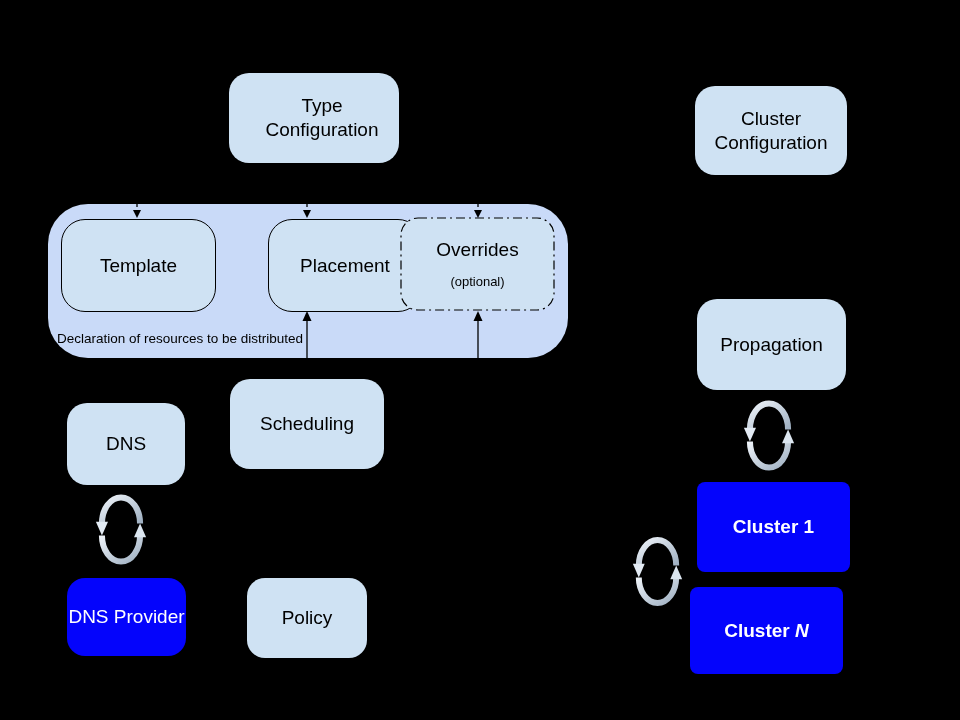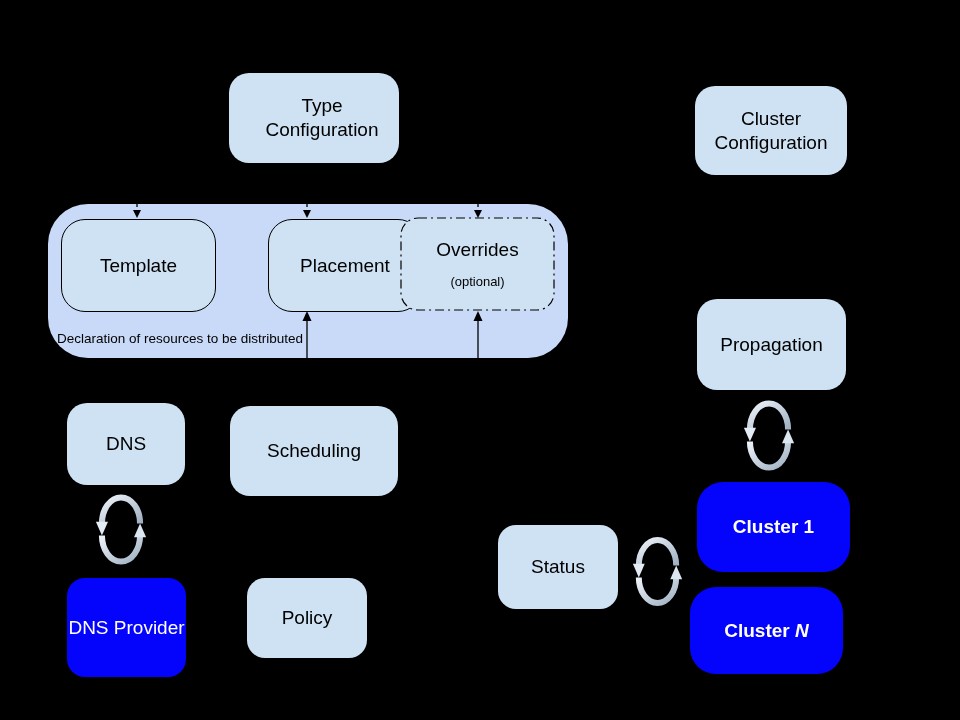--- a/index.html
+++ b/index.html
@@ -15,21 +15,21 @@
     position:relative;width:960px;height:720px;background:var(--bg);
     font-family:"Liberation Sans", sans-serif;overflow:hidden;
   }
   .node{
     position:absolute;display:flex;align-items:center;justify-content:center;
     text-align:center;background:var(--node-fill);color:var(--text);
     font-size:19px;line-height:1.25;z-index:3;
   }
   .r20{border-radius:20px;}
   .r18{border-radius:18px;}
-  .r22{border-radius:26px;}
+  .r22{border-radius:8px;}
   .bordered{border:1px solid #000;border-radius:24px;}
   .blue{background:var(--cluster-fill);color:var(--text-inverse);}
   .bold{font-weight:bold;}
   .it{font-style:italic;}
   .group{
     position:absolute;left:48px;top:204px;width:520px;height:154px;
     background:var(--group-fill);border-radius:40px;z-index:1;
   }
   .caption{
     position:absolute;left:57px;top:331px;font-size:13.5px;color:var(--text);
@@ -40,23 +40,23 @@
   .sync{position:absolute;z-index:3;}
   
   #type-config{left:229px;top:73px;width:154px;height:90px;padding-left:16px;}
   #cluster-config{left:695px;top:86px;width:152px;height:89px;}
   #template{left:61px;top:219px;width:153px;height:91px;}
   #placement{left:232px;top:219px;width:152px;height:91px;margin-left:36px;}
   #overrides{left:400px;top:217px;width:155px;height:94px;background:transparent;}
   #overrides .dashrect{position:absolute;left:0;top:0;}
   #overrides .lbl{position:relative;}
   #dns{left:67px;top:403px;width:118px;height:82px;}
-  #scheduling{left:230px;top:406px;width:168px;height:90px;}
+  #scheduling{left:230px;top:379px;width:154px;height:90px;}
   #propagation{left:697px;top:299px;width:149px;height:91px;}
-  #dns-provider{left:67px;top:578px;width:119px;height:99px;}
+  #dns-provider{left:67px;top:578px;width:119px;height:78px;}
   #policy{left:247px;top:578px;width:120px;height:80px;}
   #status{left:498px;top:525px;width:120px;height:84px;}
   #cluster-1{left:697px;top:482px;width:153px;height:90px;}
   #cluster-n{left:690px;top:587px;width:153px;height:87px;}
   #sync-dns{left:95px;top:494px;}
   #sync-propagation{left:743px;top:399px;}
   #sync-status{left:632px;top:536px;}
   #arrows{left:48px;top:204px;}
   .hiddefs{position:absolute;width:0;height:0;}
 </style>
@@ -123,23 +123,20 @@
   <div class="node r20" id="propagation">
     <span>Propagation</span>
   </div>
 
   <div class="node blue r18" id="dns-provider">
     <span>DNS Provider</span>
   </div>
   <div class="node r18" id="policy">
     <span>Policy</span>
   </div>
-  <div class="node r18" id="status">
-    <span>Status</span>
-  </div>
   <div class="node blue bold r22" id="cluster-1">
     <span>Cluster 1</span>
   </div>
   <div class="node blue bold r22" id="cluster-n">
     <span>
       <span>Cluster </span><span class="it">N</span>
     </span>
   </div>
 
   <svg class="hiddefs" aria-hidden="true">

